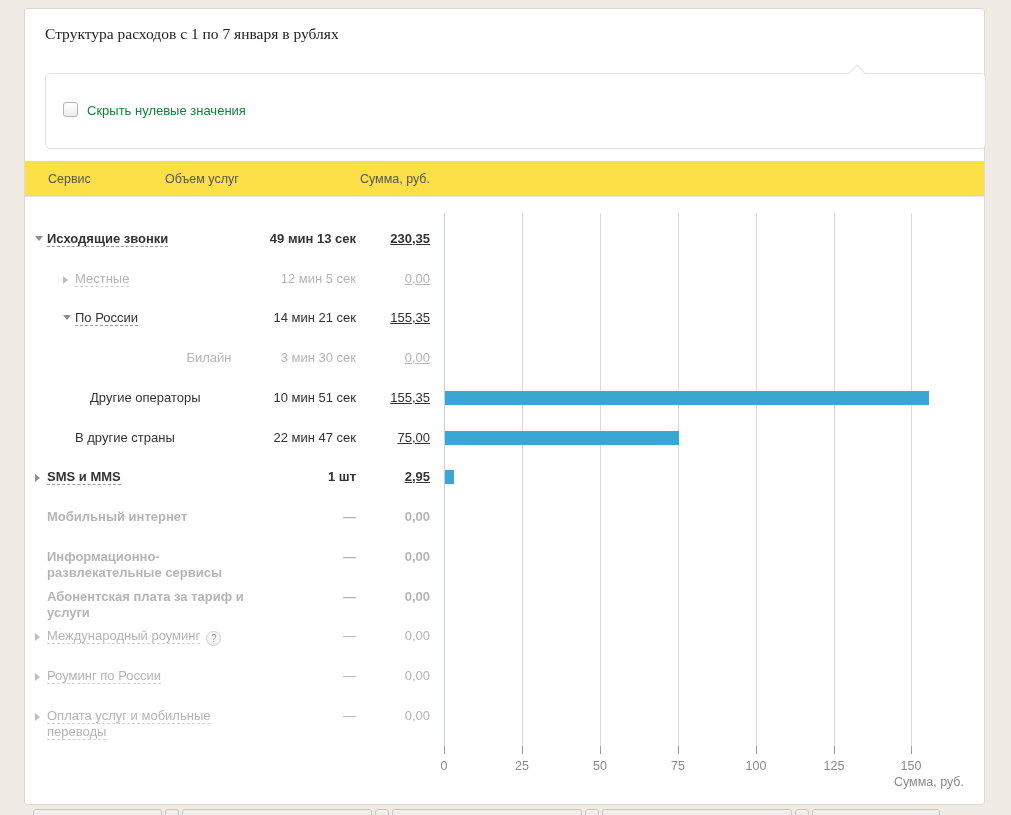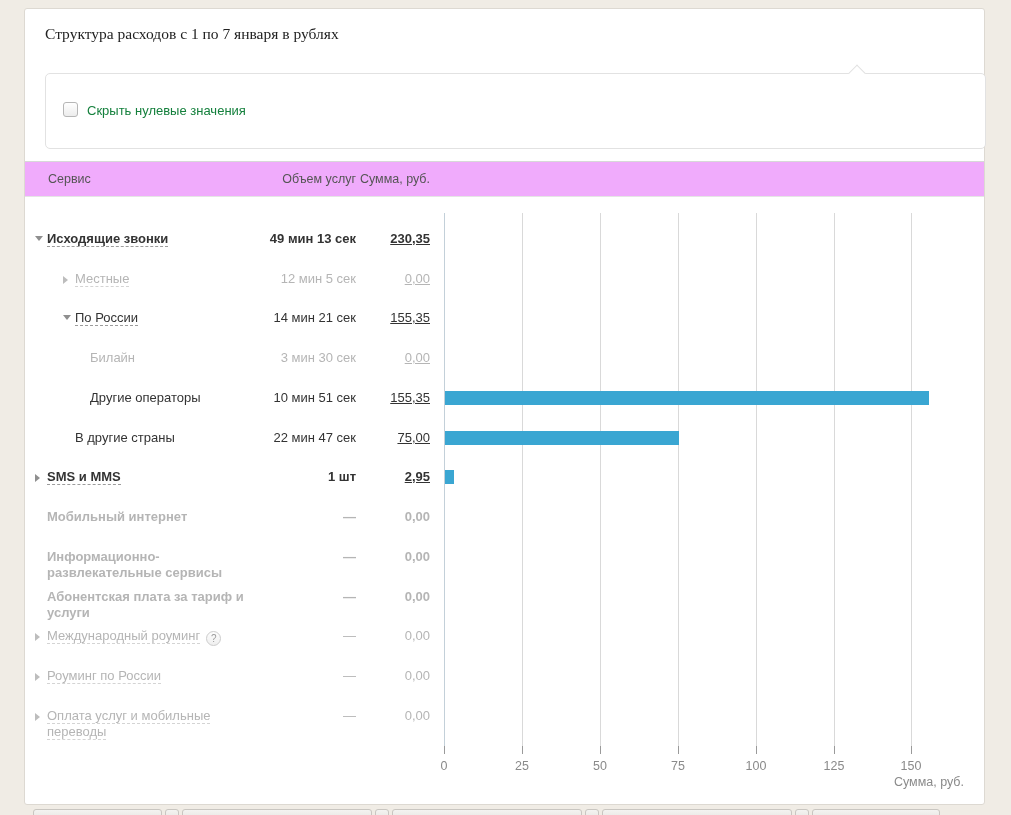--- a/index.html
+++ b/index.html
@@ -28,25 +28,25 @@
   .decimals { position:absolute; right:41px; top:21px; height:28px; display:flex; align-items:center; }
   .decimals .dec-lbl { font-size:13px; color:#222; margin-right:13px; }
   .seg { height:28px; line-height:26px; font-size:13px; color:#333; text-align:center;
          border:1px solid #c3c3c3; background:linear-gradient(#ffffff,#e4e4e4); cursor:pointer; }
   .seg.sel { background:linear-gradient(#ffe05a,#fcc200); border-color:#dfa900; color:#111;
          font-weight:bold; }
   .seg.first { border-radius:4px 0 0 4px; width:31px; }
   .seg.mid   { border-radius:0 4px 4px 0; width:29px; border-left:none; }
   .seg.last  { border-radius:4px; width:100px; margin-left:5px; }
 
-  .thead { position:absolute; left:0; top:152px; width:100%; height:36px; background:#f0abfc;
+  .thead { position:absolute; left:0; top:152px; width:100%; height:36px; background:#fde047;
            border-top:1px solid #d8d8d8; border-bottom:1px solid #e5e5e5; }
   .thead .h { position:absolute; top:10px; font-size:12.5px; color:#555; }
   .h-service { left:23px; }
-  .h-volume  { left:140px; width:191px; text-align:right; }
+  .h-volume  { left:140px; width:191px; text-align:left; }
   .h-sum     { left:331px; width:74px;  text-align:right; }
 
   .rows { position:absolute; left:0; top:0; width:100%; height:100%; }
   .row  { position:absolute; left:0; width:430px; font-size:13px; line-height:16px; }
   .name { position:absolute; top:0; width:212px; }
   .name .nm { color:#333; }
   .row.bold .nm { font-weight:bold; }
   .row.gray .nm { color:#b5b5b5; }
   .nm.link { border-bottom:1px dashed #9c9c9c; cursor:pointer; }
   .row.gray .nm.link { border-bottom-color:#d4d4d4; }
@@ -115,21 +115,21 @@
         <div class="vol">12 мин 5 сек</div>
         <div class="sum link">0,00</div>
       </div>
       <div class="row" style="top: 301px;">
         <span class="marker down" style="left: 38px;"></span>
         <div class="name" style="left: 50px;"><span class="nm link">По России</span></div>
         <div class="vol">14 мин 21 сек</div>
         <div class="sum link">155,35</div>
       </div>
       <div class="row gray" style="top: 341px;">
-        <div class="name" style="left: 65px;"><span class="nm">Билайн</span></div>
+        <div class="name" style="left: 78px; text-align: center;"><span class="nm">Билайн</span></div>
         <div class="vol">3 мин 30 сек</div>
         <div class="sum link">0,00</div>
       </div>
       <div class="row" style="top: 381px;">
         <div class="name" style="left: 65px;"><span class="nm">Другие операторы</span></div>
         <div class="vol">10 мин 51 сек</div>
         <div class="sum link">155,35</div>
       </div>
       <div class="row" style="top: 421px;">
         <div class="name" style="left: 50px;"><span class="nm">В другие страны</span></div>

